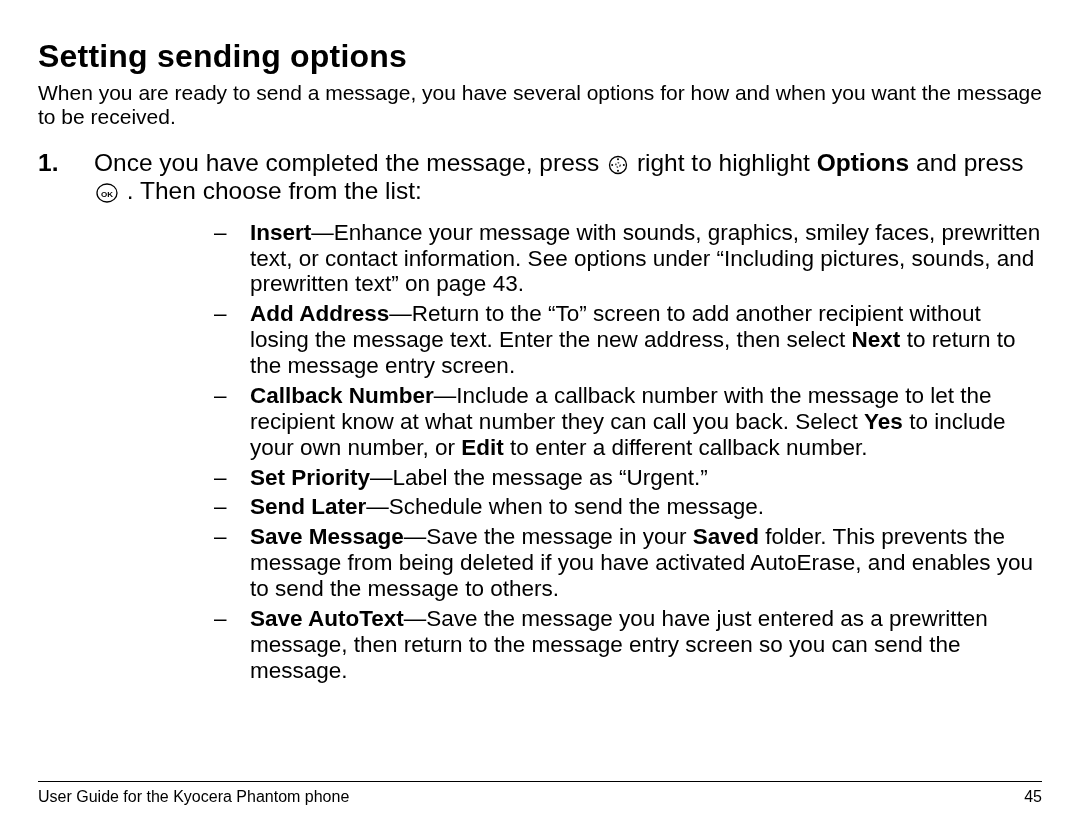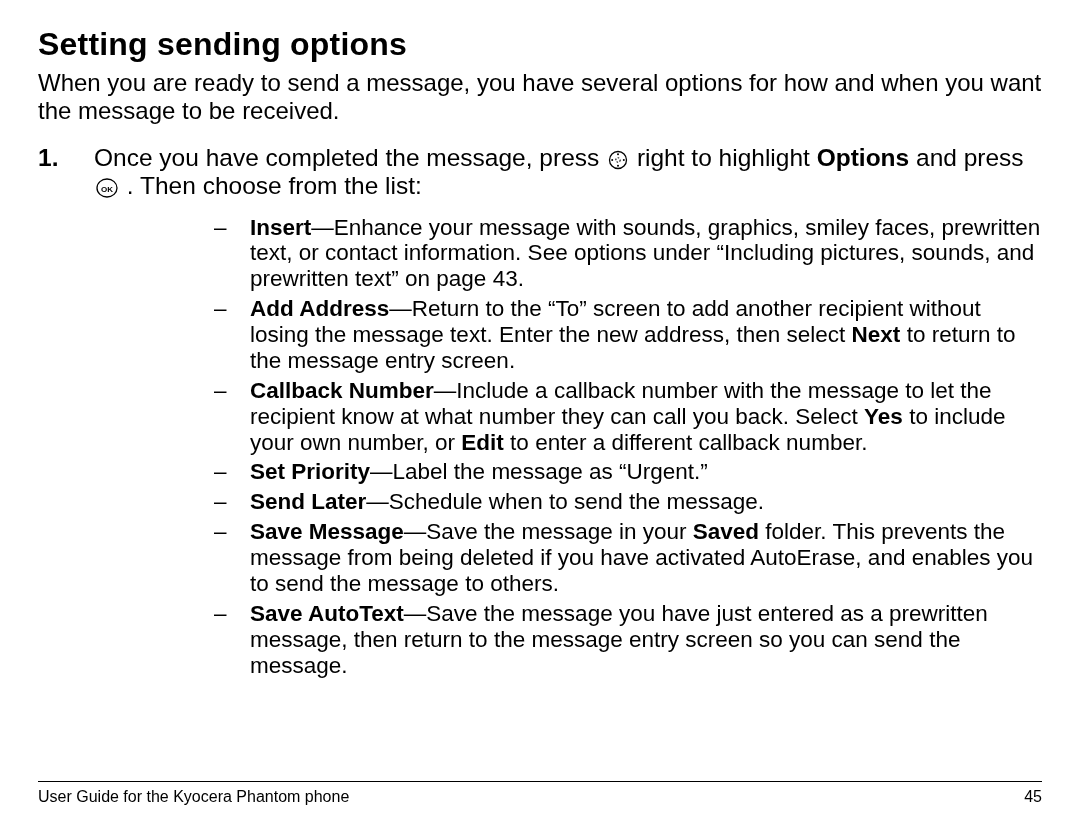--- a/index.html
+++ b/index.html
@@ -9,31 +9,31 @@
     width: 1080px;
     height: 834px;
     font-family: Arial, Helvetica, sans-serif;
     color: #000;
   }
   .page {
     position: relative;
     box-sizing: border-box;
     width: 1080px;
     height: 834px;
-    padding: 26px 38px 0 38px;
+    padding: 38px 38px 0 38px;
   }
   h2.section-heading {
     margin: 0 0 6px 0;
     font-size: 32px;
     font-weight: bold;
     letter-spacing: 0.2px;
   }
   p.intro {
     margin: 0 0 20px 0;
-    font-size: 24px;
+    font-size: 21px;
     line-height: 1.15;
   }
   .step {
     position: relative;
     padding-left: 56px;
     font-size: 24.5px;
     line-height: 1.15;
   }
   .step .num {
     position: absolute;

